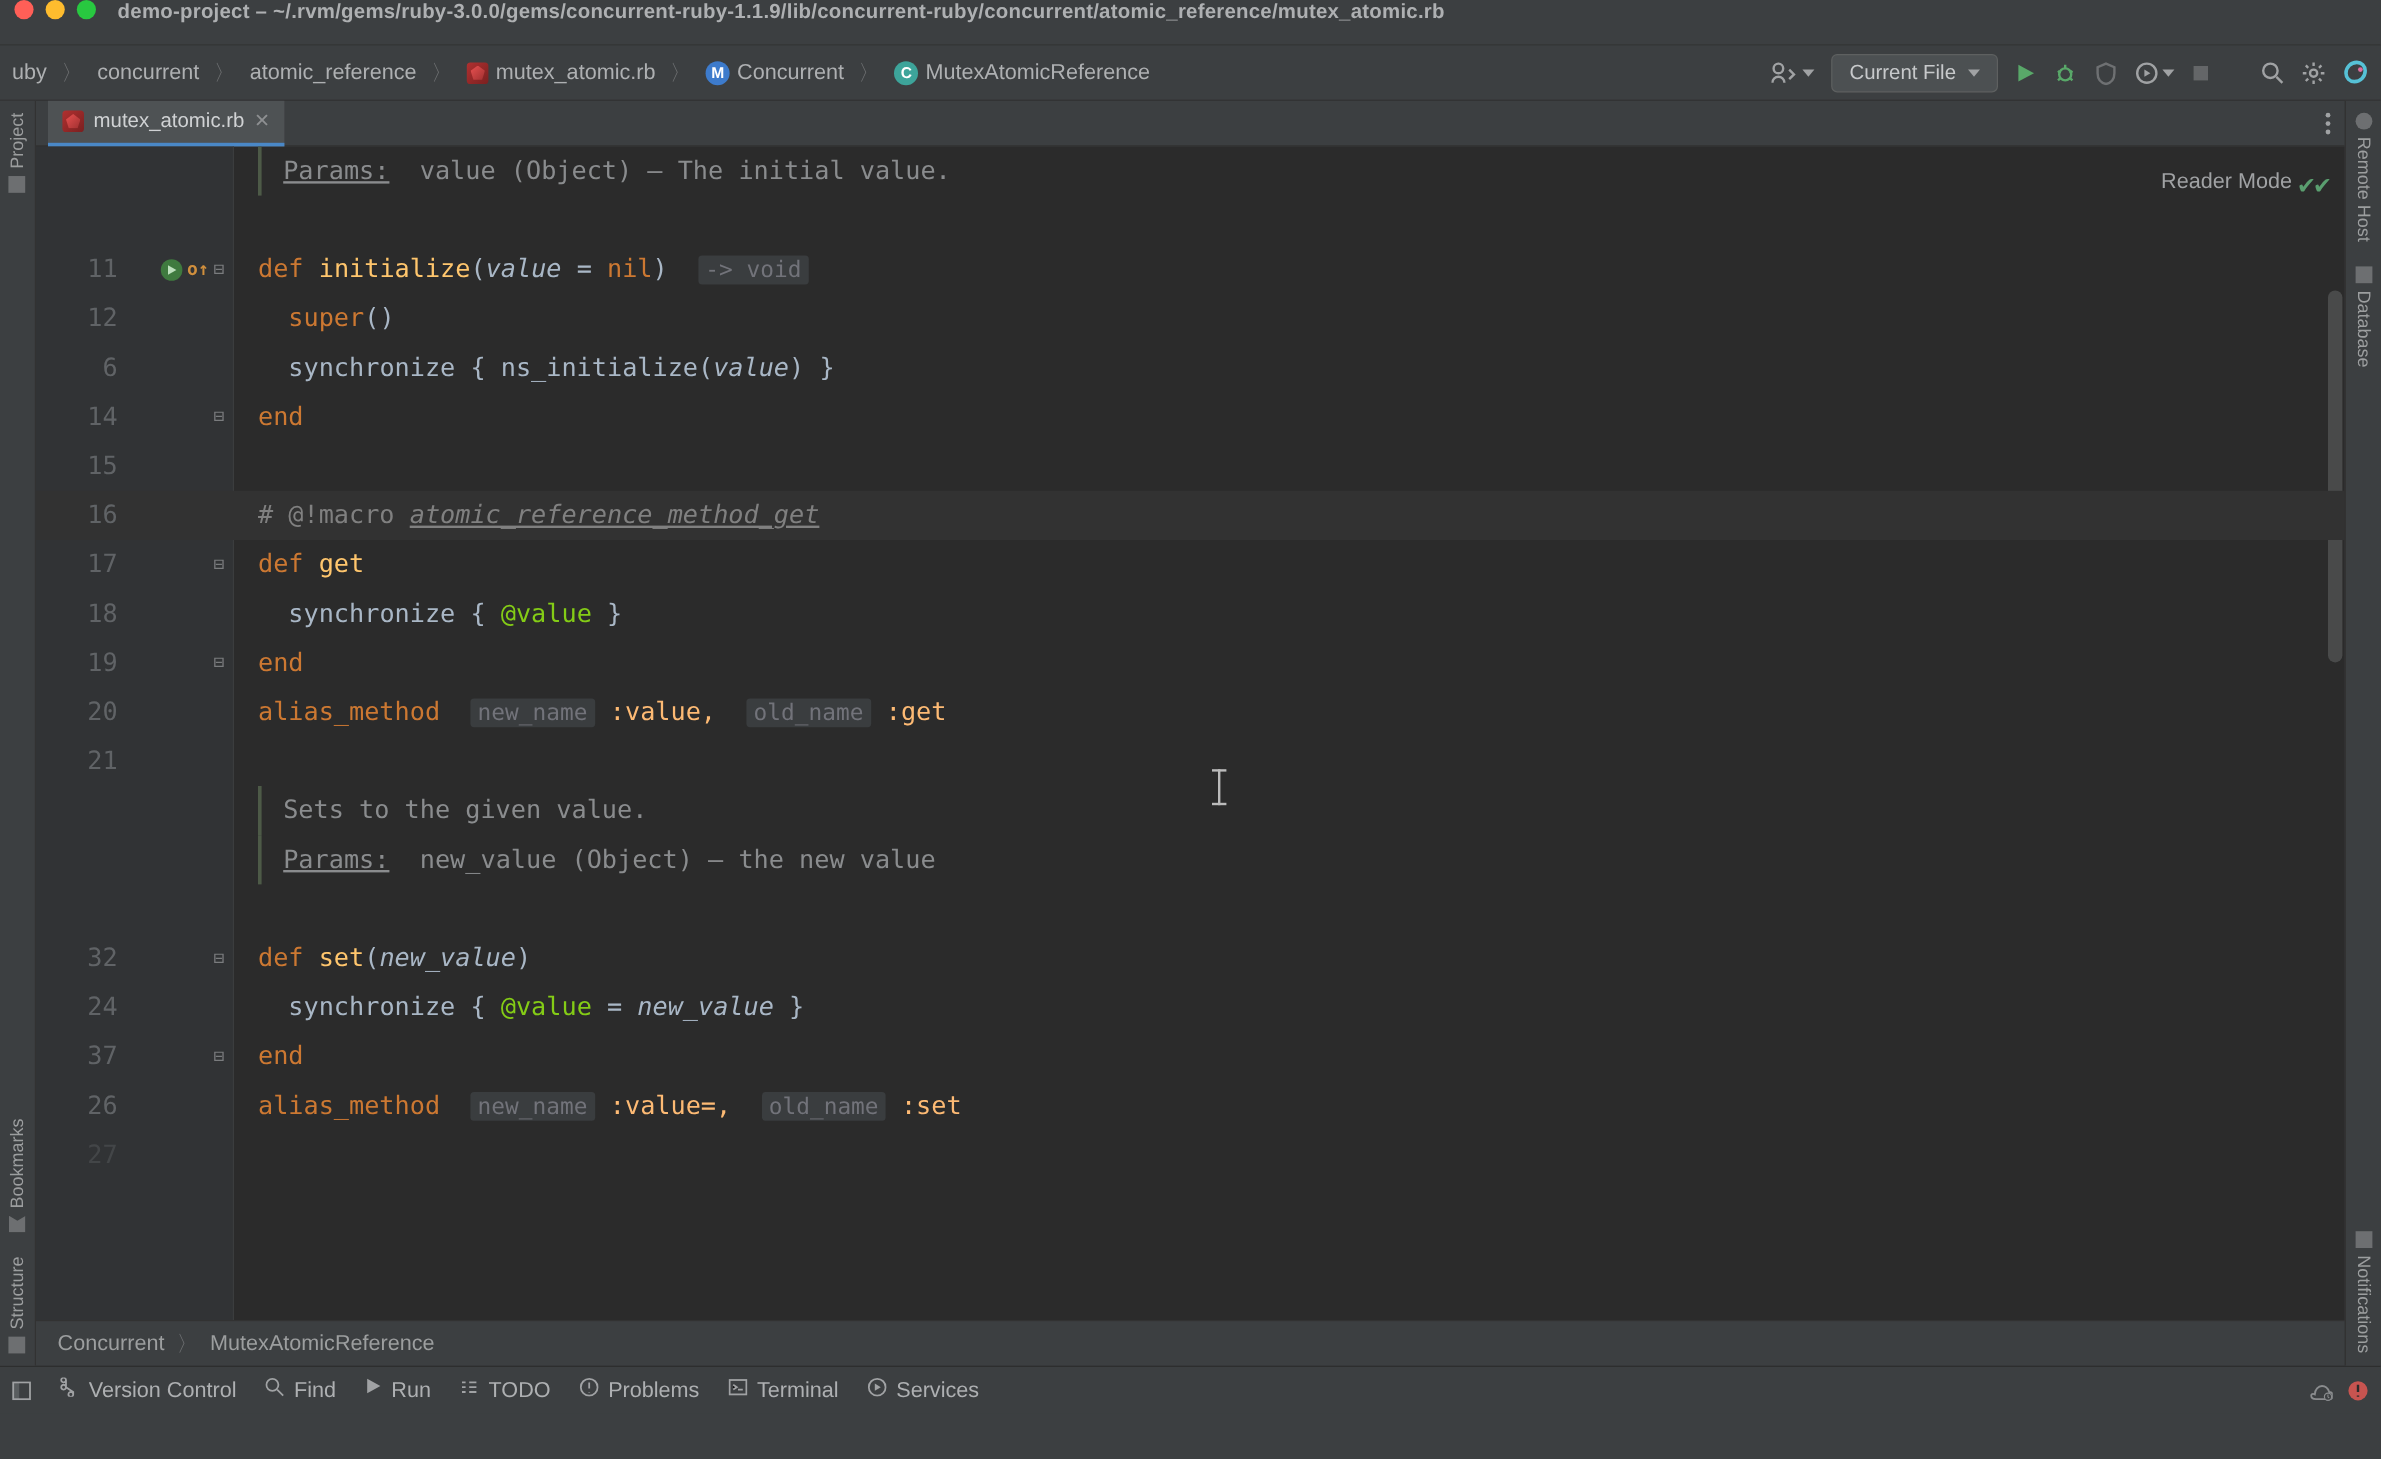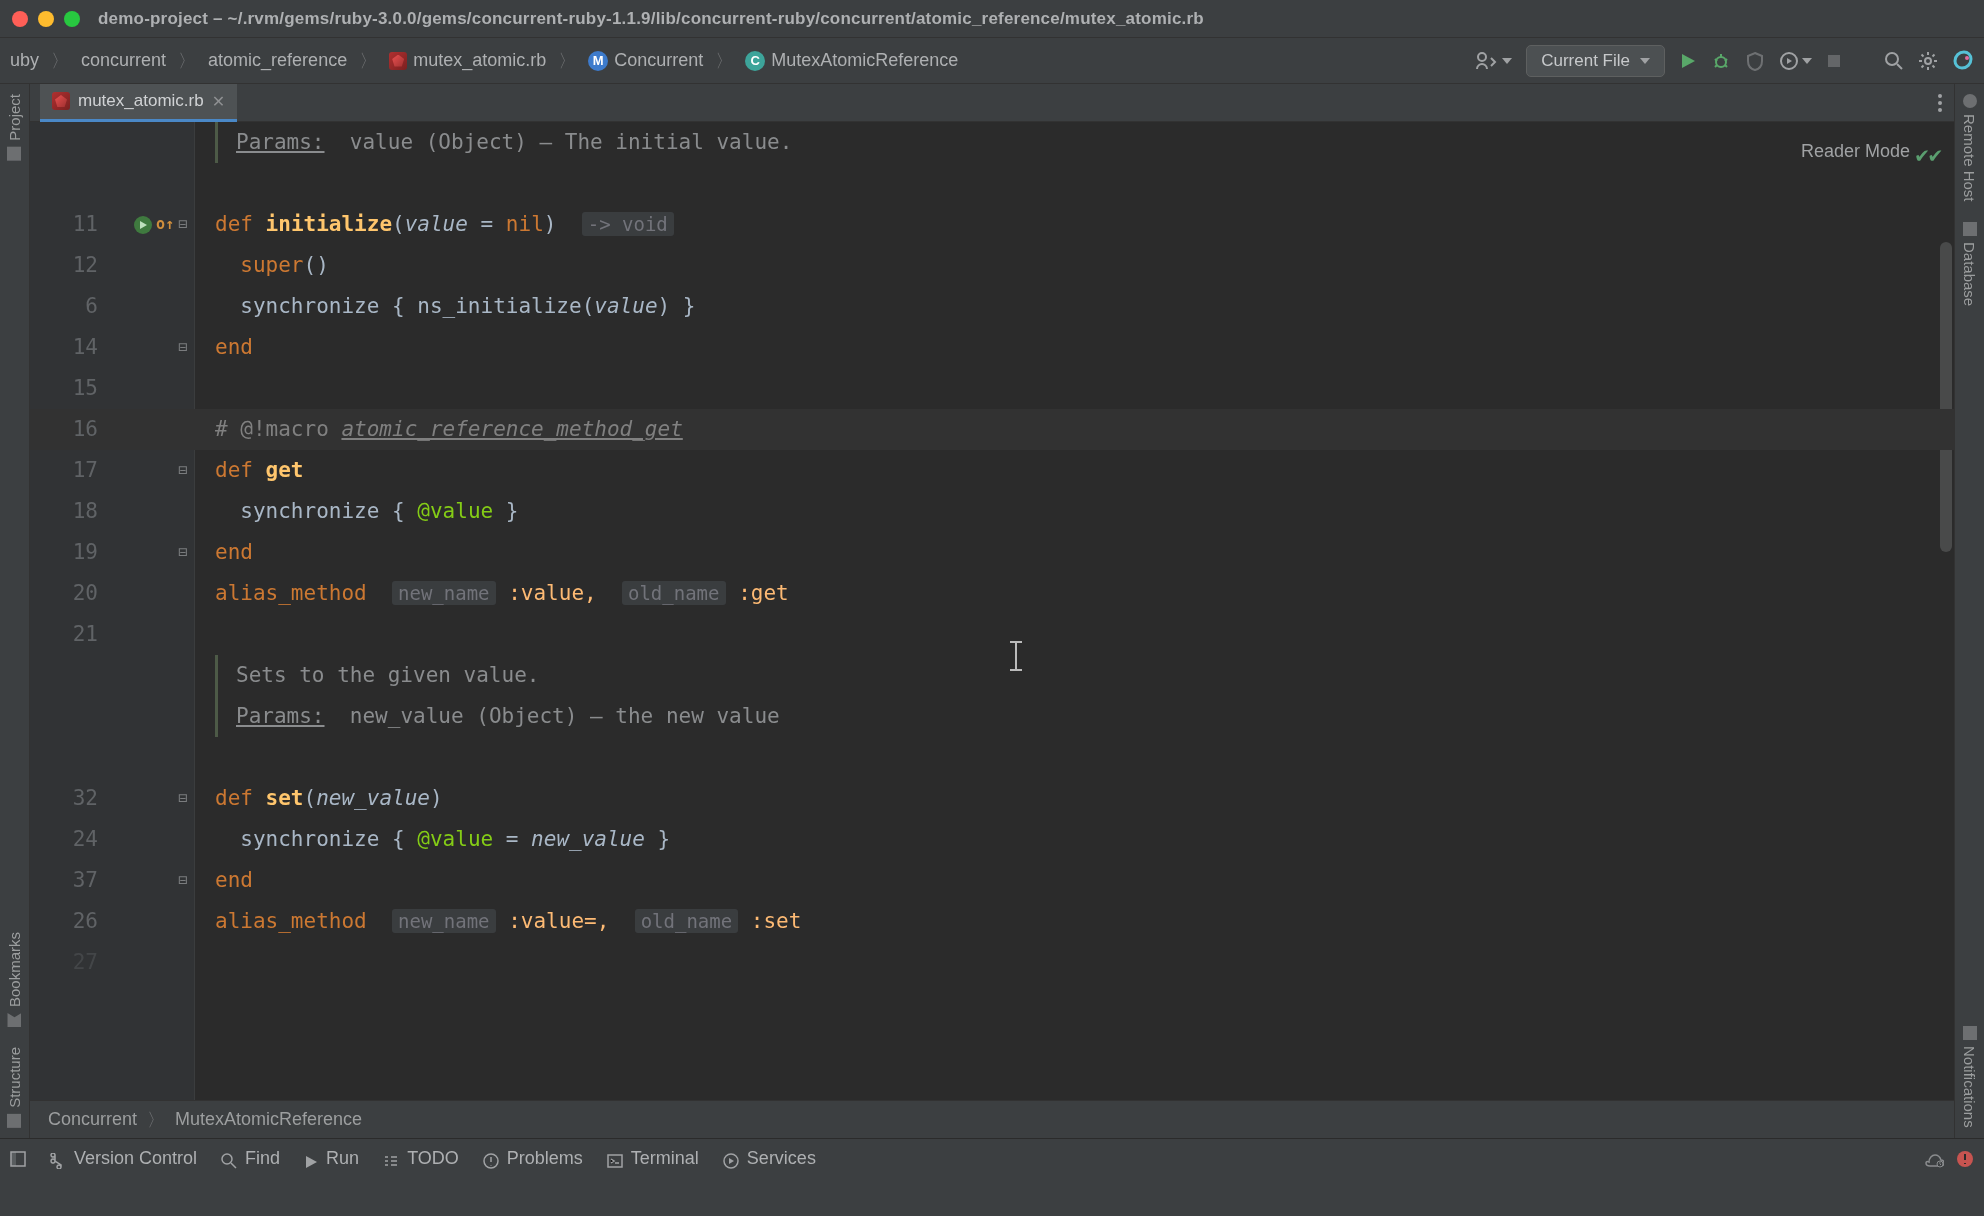--- a/index.html
+++ b/index.html
@@ -1,19 +1,19 @@
 <!DOCTYPE html>
 <html><head>
 <meta charset="utf-8">
 <style>
 * { margin:0; padding:0; box-sizing:border-box; }
 html,body { width:1984px; height:1216px; font-family:-apple-system,"Segoe UI",Arial,sans-serif; background:#3c3f41; color:#bbb; overflow:hidden; }
 
 
-.titlebar { height:38px; display:flex; align-items:center; padding:0 12px; background:#3c3f41; border-bottom:1px solid #323232; }
+.titlebar { height:38px; display:flex; align-items:flex-start; padding:0 12px; background:#3c3f41; border-bottom:1px solid #323232; }
 .traffic { display:flex; gap:10px; margin-right:18px; }
 .dot { width:16px; height:16px; border-radius:50%; }
 .red{background:#ff5f57;} .yellow{background:#febc2e;} .green{background:#28c840;}
 .title-text { color:#aeb0b2; font-size:17px; font-weight:600; letter-spacing:.2px; }
 
 
 .navbar { height:46px; display:flex; align-items:center; padding:0 10px; background:#3c3f41; border-bottom:1px solid #323232; }
 .crumbs { display:flex; align-items:center; gap:12px; font-size:18px; color:#aeb0b2; }
 .crumbs .sep { color:#6d6f71; }
 .crumbs .item { display:flex; align-items:center; gap:6px; cursor:pointer; }
@@ -53,21 +53,21 @@
 .row{display:flex;min-height:41px;}
 .ln{width:80px;text-align:right;padding-right:12px;color:#606366;user-select:none;}
 .marks{width:85px;display:flex;align-items:center;justify-content:flex-end;gap:4px;padding-right:8px;}
 .mark-run{width:18px;height:18px;border-radius:50%;background:#3f7a3f;display:flex;align-items:center;justify-content:center;}
 .mark-run::after{content:"";border-left:7px solid #bde0bd;border-top:4px solid transparent;border-bottom:4px solid transparent;margin-left:2px;}
 .mark-o{color:#d08f3d;font-weight:700;font-size:15px;}
 .fold{color:#7a7c7e;font-size:15px;cursor:pointer;}
 .code{flex:1;padding-left:20px;white-space:pre;color:#a9b7c6;}
 .doc-block{border-left:3px solid #4d5a47;padding-left:18px;margin-left:0;}
 .kw{color:#cc7832;}
-.fn{color:#ffc66d;font-weight:bold;}
+.fn{color:#ffc66d;}
 .param{color:#a9b7c6;font-style:italic;}
 .nil{color:#cc7832;}
 .hint{color:#72737a;background:#3a3d3f;padding:1px 6px;border-radius:3px;font-size:19px;}
 .ivar{color:#84cc16;}
 .cmt{color:#808080;}
 .macro{color:#808080;font-style:italic;text-decoration:underline;}
 .sym{color:#fdba74;}
 .hl-line{background:#323232;}
 .doc-text{color:#8a8c8e;}
 .pkey{color:#8a8c8e;text-decoration:underline;}
@@ -75,21 +75,21 @@
 .scroll-thumb{position:absolute;right:2px;top:120px;width:12px;height:310px;background:rgba(110,112,114,.45);border-radius:6px;}
 .caret{position:absolute;left:985px;top:519px;width:2px;height:30px;background:#bbb;}
 .caret::before,.caret::after{content:"";position:absolute;left:-5px;width:12px;height:2px;background:#bbb;}
 .caret::before{top:0;} .caret::after{bottom:0;}
 
 
 .foot-crumbs{height:38px;display:flex;align-items:center;gap:10px;padding:0 18px;background:#3c3f41;border-top:1px solid #323232;font-size:18px;color:#9c9e9f;}
 
 
 .statusbar{height:40px;display:flex;align-items:center;padding:0 10px;background:#3c3f41;border-top:1px solid #2b2b2b;gap:24px;font-size:18px;color:#aeb0b2;}
-.sb-item{display:flex;align-items:flex-end;gap:8px;cursor:pointer;}
+.sb-item{display:flex;align-items:flex-start;gap:8px;cursor:pointer;}
 .sb-right{margin-left:auto;display:flex;align-items:center;gap:12px;}
 svg{display:block;}
 </style>
 </head>
 <body>
 
 <div class="titlebar">
   <div class="traffic">
     <div class="dot red"></div>
     <div class="dot yellow"></div>

